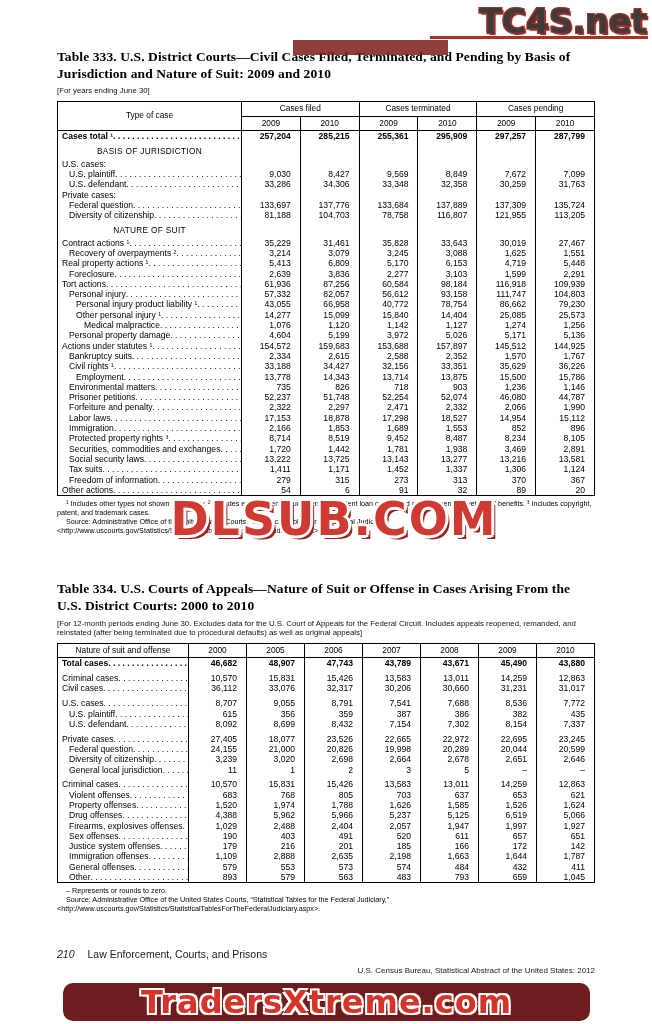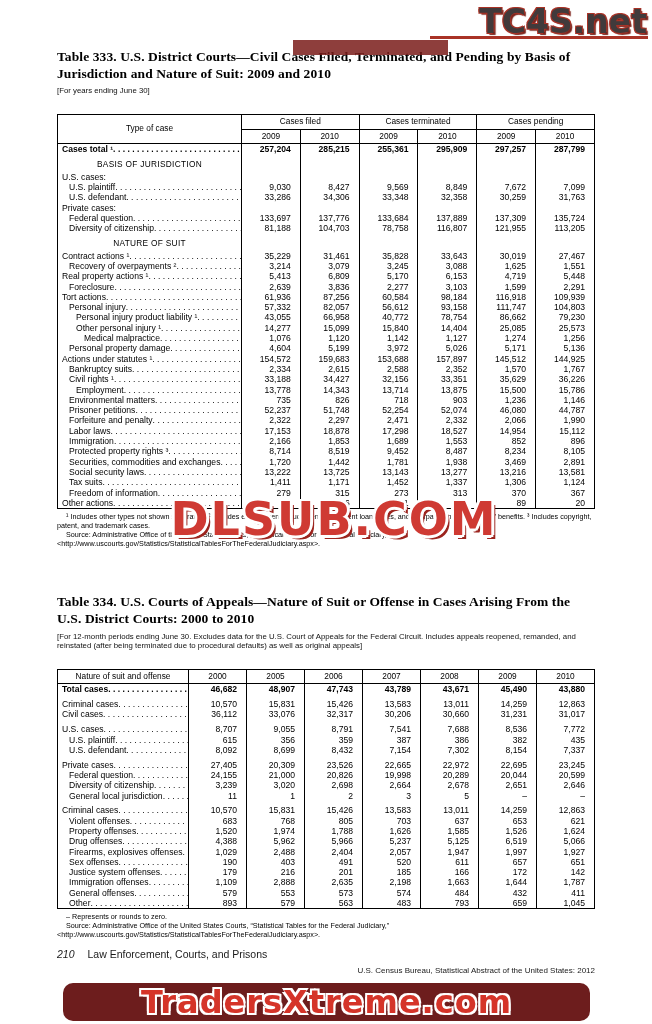--- a/index.html
+++ b/index.html
@@ -11,21 +11,21 @@
   .content { position:absolute; left:57px; top:0; width:538px; }
 
   .tbl-title {
     font-family:"Liberation Serif","DejaVu Serif",serif; font-weight:bold;
     font-size:13.5px; line-height:1.24; margin-top:49px; letter-spacing:.1px;
   }
   .t334-title { margin-top:46px; }
   .bracket-note { font-size:7.8px; margin-top:4px; color:#111; line-height:1.22; }
 
   table {
-    width:100%; border-collapse:collapse; table-layout:fixed; margin-top:18px;
+    width:100%; border-collapse:collapse; table-layout:fixed; margin-top:5px;
     border:1px solid #000; border-top:1.5px solid #000; border-bottom:1.5px solid #000;
   }
   th {
     font-weight:normal; font-size:8.3px; border:1px solid #000;
     text-align:center; padding:2px 1px; line-height:1.15;
   }
   td { font-size:8.6px; border-left:1px solid #000; vertical-align:bottom; }
   td.num { text-align:right; padding-right:9px; line-height:10.3px; white-space:nowrap; }
   td.stub { border-left:none; line-height:10.3px; }
   tr.bold { font-weight:bold; }
@@ -719,21 +719,21 @@
           <td class="num"></td>
         </tr>
         <tr>
           <td class="stub">
             <div class="lbl ind0">
               <span class="txt">Private cases</span>
               <span class="dots"></span>
             </div>
           </td>
           <td class="num">27,405</td>
-          <td class="num">20,309</td>
+          <td class="num">18,077</td>
           <td class="num">23,526</td>
           <td class="num">22,665</td>
           <td class="num">22,972</td>
           <td class="num">22,695</td>
           <td class="num">23,245</td>
         </tr>
         <tr>
           <td class="stub">
             <div class="lbl ind1">
               <span class="txt">Federal question</span>

